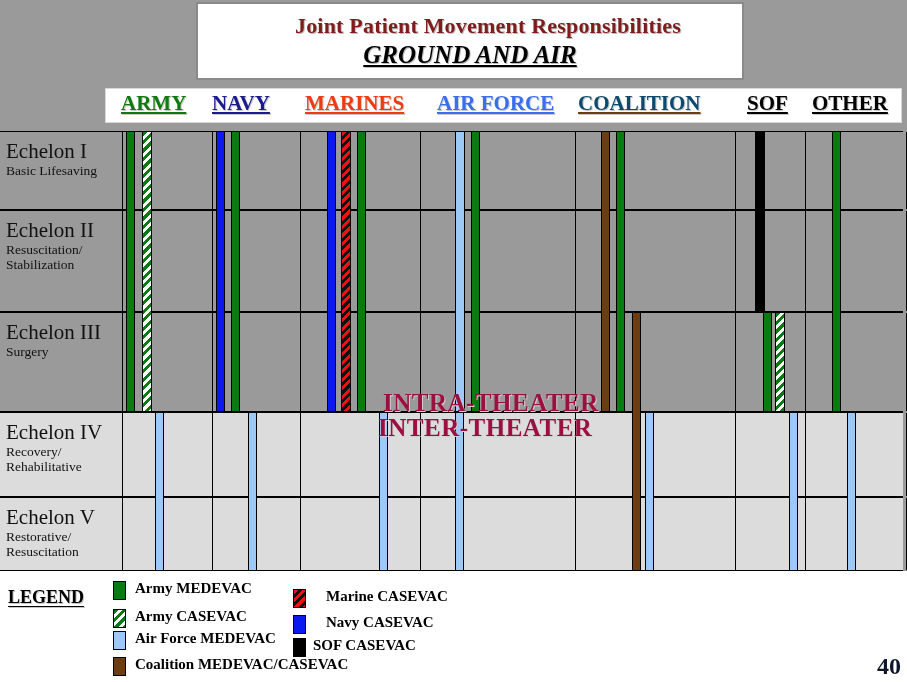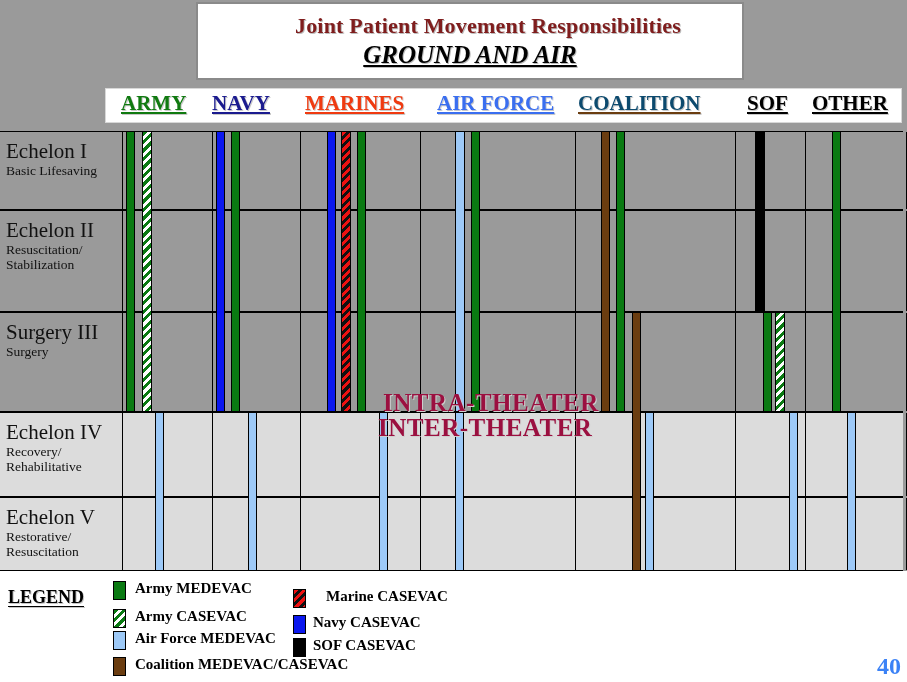--- a/index.html
+++ b/index.html
@@ -76,21 +76,21 @@
   
   #legend{position:absolute;left:0;top:571px;width:907px;height:111px;background:#fff;}
   #legend-title{
     position:absolute;left:8px;top:16px;font-size:18px;font-weight:bold;
     text-decoration:underline;text-underline-offset:3px;color:#000;
     text-shadow:1px 1px 0 #c6c6c6;
   }
   .lg-item{position:absolute;font-size:15px;font-weight:bold;color:#000;white-space:nowrap;}
   .lg-sw{position:absolute;width:13px;height:19px;border:1px solid #000;box-sizing:border-box;}
   #page-num{
-    position:absolute;right:6px;bottom:2px;font-size:24px;font-weight:bold;color:#3b82f6;
+    position:absolute;right:6px;bottom:2px;font-size:24px;font-weight:bold;color:#0f172a;
   }
 </style>
 </head>
 <body>
 
 <div id="title-box">
   <div id="title-line1">Joint Patient Movement Responsibilities</div>
   <div id="title-line2">GROUND AND AIR</div>
 </div>
 
@@ -129,21 +129,21 @@
       <div class="vdiv" style="left: 212px;"></div>
       <div class="vdiv" style="left: 300px;"></div>
       <div class="vdiv" style="left: 420px;"></div>
       <div class="vdiv" style="left: 575px;"></div>
       <div class="vdiv" style="left: 735px;"></div>
       <div class="vdiv" style="left: 805px;"></div>
       <div class="vdiv" style="left: 906px;"></div>
     </div>
     <div class="row gray" style="top: 181px; height: 100px;">
       <div class="row-label">
-        <span class="big">Surgery III</span>
+        <span class="big">Echelon III</span>
         <span class="small">Surgery</span>
       </div>
       <div class="vdiv" style="left: 122px;"></div>
       <div class="vdiv" style="left: 212px;"></div>
       <div class="vdiv" style="left: 300px;"></div>
       <div class="vdiv" style="left: 420px;"></div>
       <div class="vdiv" style="left: 575px;"></div>
       <div class="vdiv" style="left: 735px;"></div>
       <div class="vdiv" style="left: 805px;"></div>
       <div class="vdiv" style="left: 906px;"></div>
@@ -213,16 +213,16 @@
     <div class="lg-item" style="left: 135px; top: 9px;">Army MEDEVAC</div>
     <div class="lg-sw greenstripe" style="background: repeating-linear-gradient(135deg, rgb(10, 122, 18) 0px, rgb(10, 122, 18) 3px, rgb(255, 255, 255) 3px, rgb(255, 255, 255) 6px); left: 113px; top: 38px;"></div>
     <div class="lg-item" style="left: 135px; top: 37px;">Army CASEVAC</div>
     <div class="lg-sw ltblue" style="background: rgb(157, 201, 247); left: 113px; top: 60px;"></div>
     <div class="lg-item" style="left: 135px; top: 59px;">Air Force MEDEVAC</div>
     <div class="lg-sw brown" style="background: rgb(107, 61, 16); left: 113px; top: 86px;"></div>
     <div class="lg-item" style="left: 135px; top: 85px;">Coalition  MEDEVAC/CASEVAC</div>
     <div class="lg-sw redstripe" style="background: repeating-linear-gradient(135deg, rgb(238, 17, 17) 0px, rgb(238, 17, 17) 3px, rgb(17, 17, 17) 3px, rgb(17, 17, 17) 6px); left: 293px; top: 18px;"></div>
     <div class="lg-item" style="left: 314px; top: 17px; margin-left: 12px;">Marine CASEVAC</div>
     <div class="lg-sw blue" style="background: rgb(11, 24, 239); left: 293px; top: 44px;"></div>
-    <div class="lg-item" style="left: 313px; top: 43px;">Navy CASEVAC</div>
+    <div class="lg-item" style="left: 326px; top: 43px;">Navy CASEVAC</div>
     <div class="lg-sw black" style="background: rgb(0, 0, 0); left: 293px; top: 67px;"></div>
     <div class="lg-item" style="left: 313px; top: 66px;">SOF CASEVAC</div>
   </div>
 
 </body></html>

